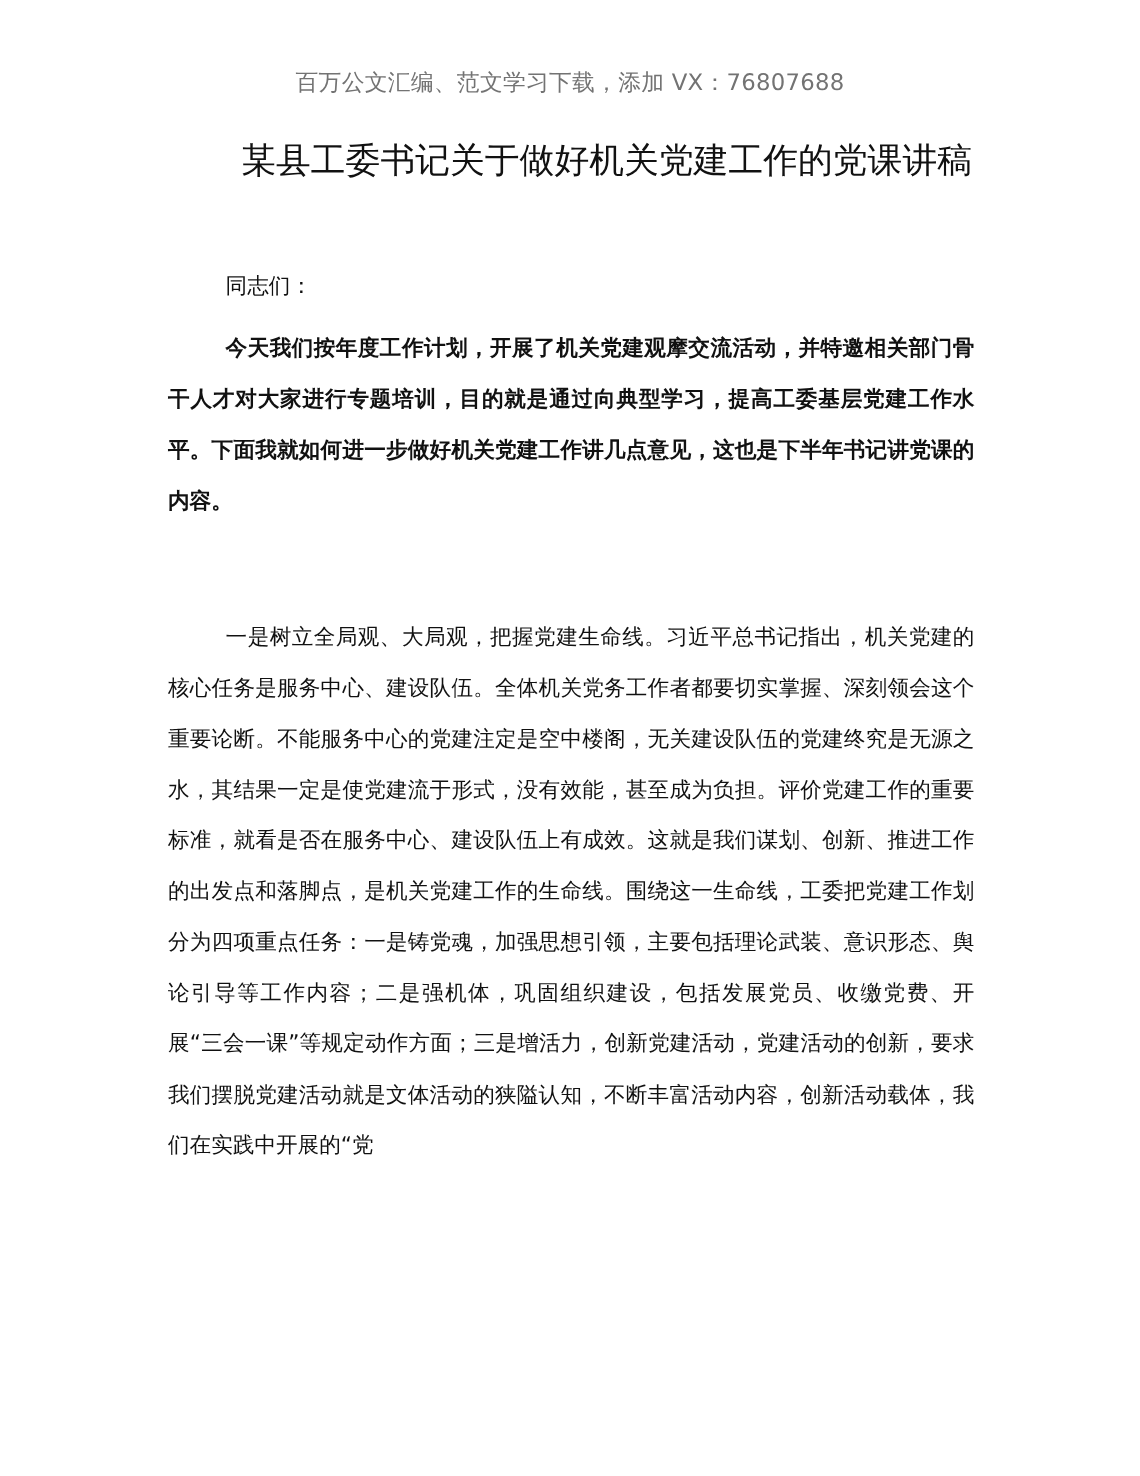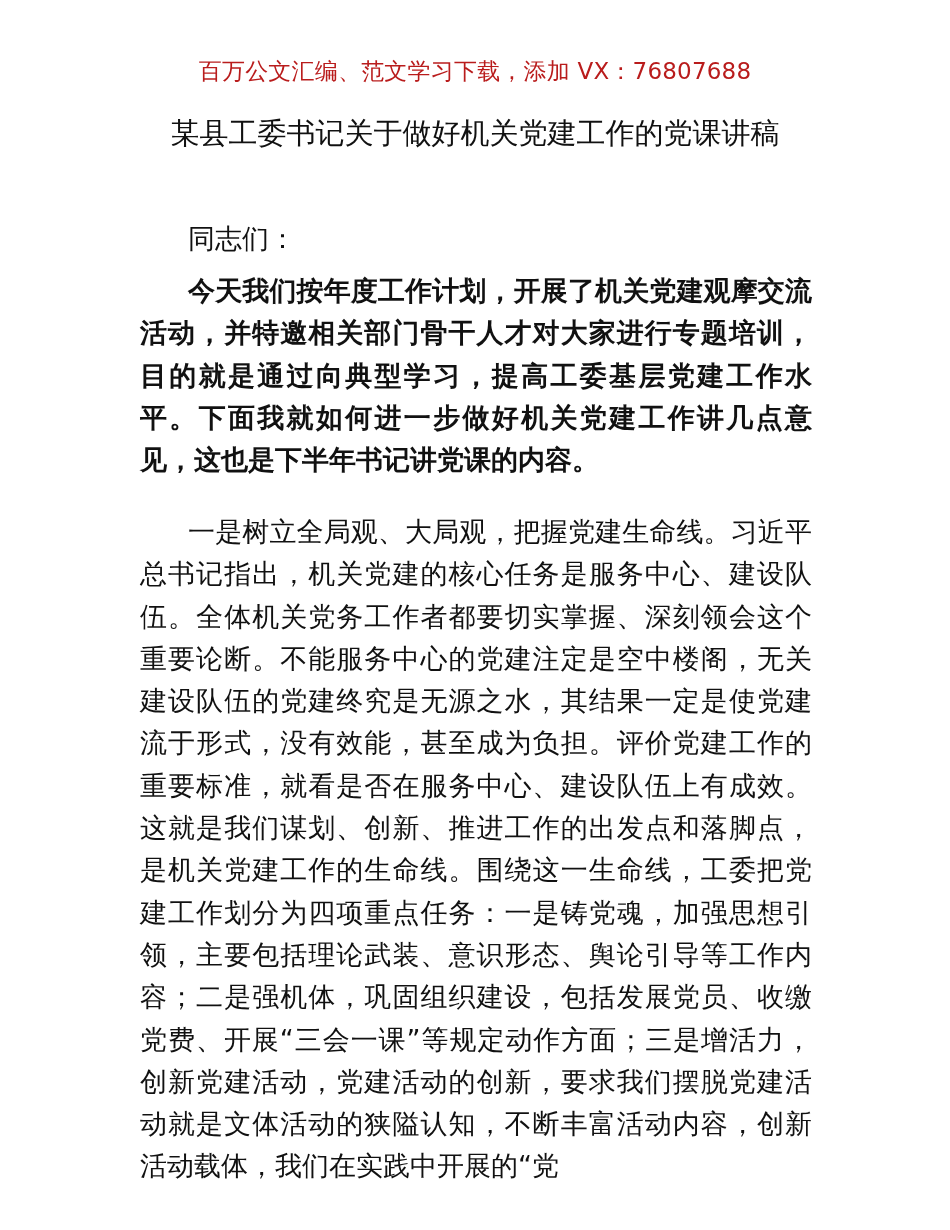--- a/index.html
+++ b/index.html
@@ -1,22 +1,22 @@
 <!DOCTYPE html>
 <html><head>
 <meta charset="utf-8">
 <style>
   html, body { margin: 0; padding: 0; background: #ffffff; }
   body { width: 950px; height: 1230px; position: relative; overflow: hidden;
          font-family: "DejaVu Sans", "Liberation Sans", sans-serif; color: #111111; }
   .header-banner { position: absolute; top: 56px; left: 0; width: 950px; text-align: center;
-                   font-size: 23px; color: #b91c1c; letter-spacing: 0.2px; }
-  .title { position: absolute; top: 112px; left: 140px; width: 670px; text-align: center;
+                   font-size: 19px; color: #737373; letter-spacing: 0.2px; }
+  .title { position: absolute; top: 112px; left: 140px; width: 670px; text-align: right;
            font-size: 29px; line-height: 42px; color: #111; }
-  .body { position: absolute; left: 140px; width: 672px; font-size: 27px; line-height: 42.3px;
+  .body { position: absolute; left: 140px; width: 672px; font-size: 18px; line-height: 42.3px;
           color: #111; text-align: justify; }
   .greeting { top: 218px; text-indent: 48px; }
   .p1 { top: 270px; font-weight: bold; }
   .p2 { top: 511px; }
   .para { text-indent: 48px; margin: 0; }
 </style>
 </head>
 <body>
 
 <div class="header-banner">百万公文汇编、范文学习下载，添加 VX：76807688</div>

